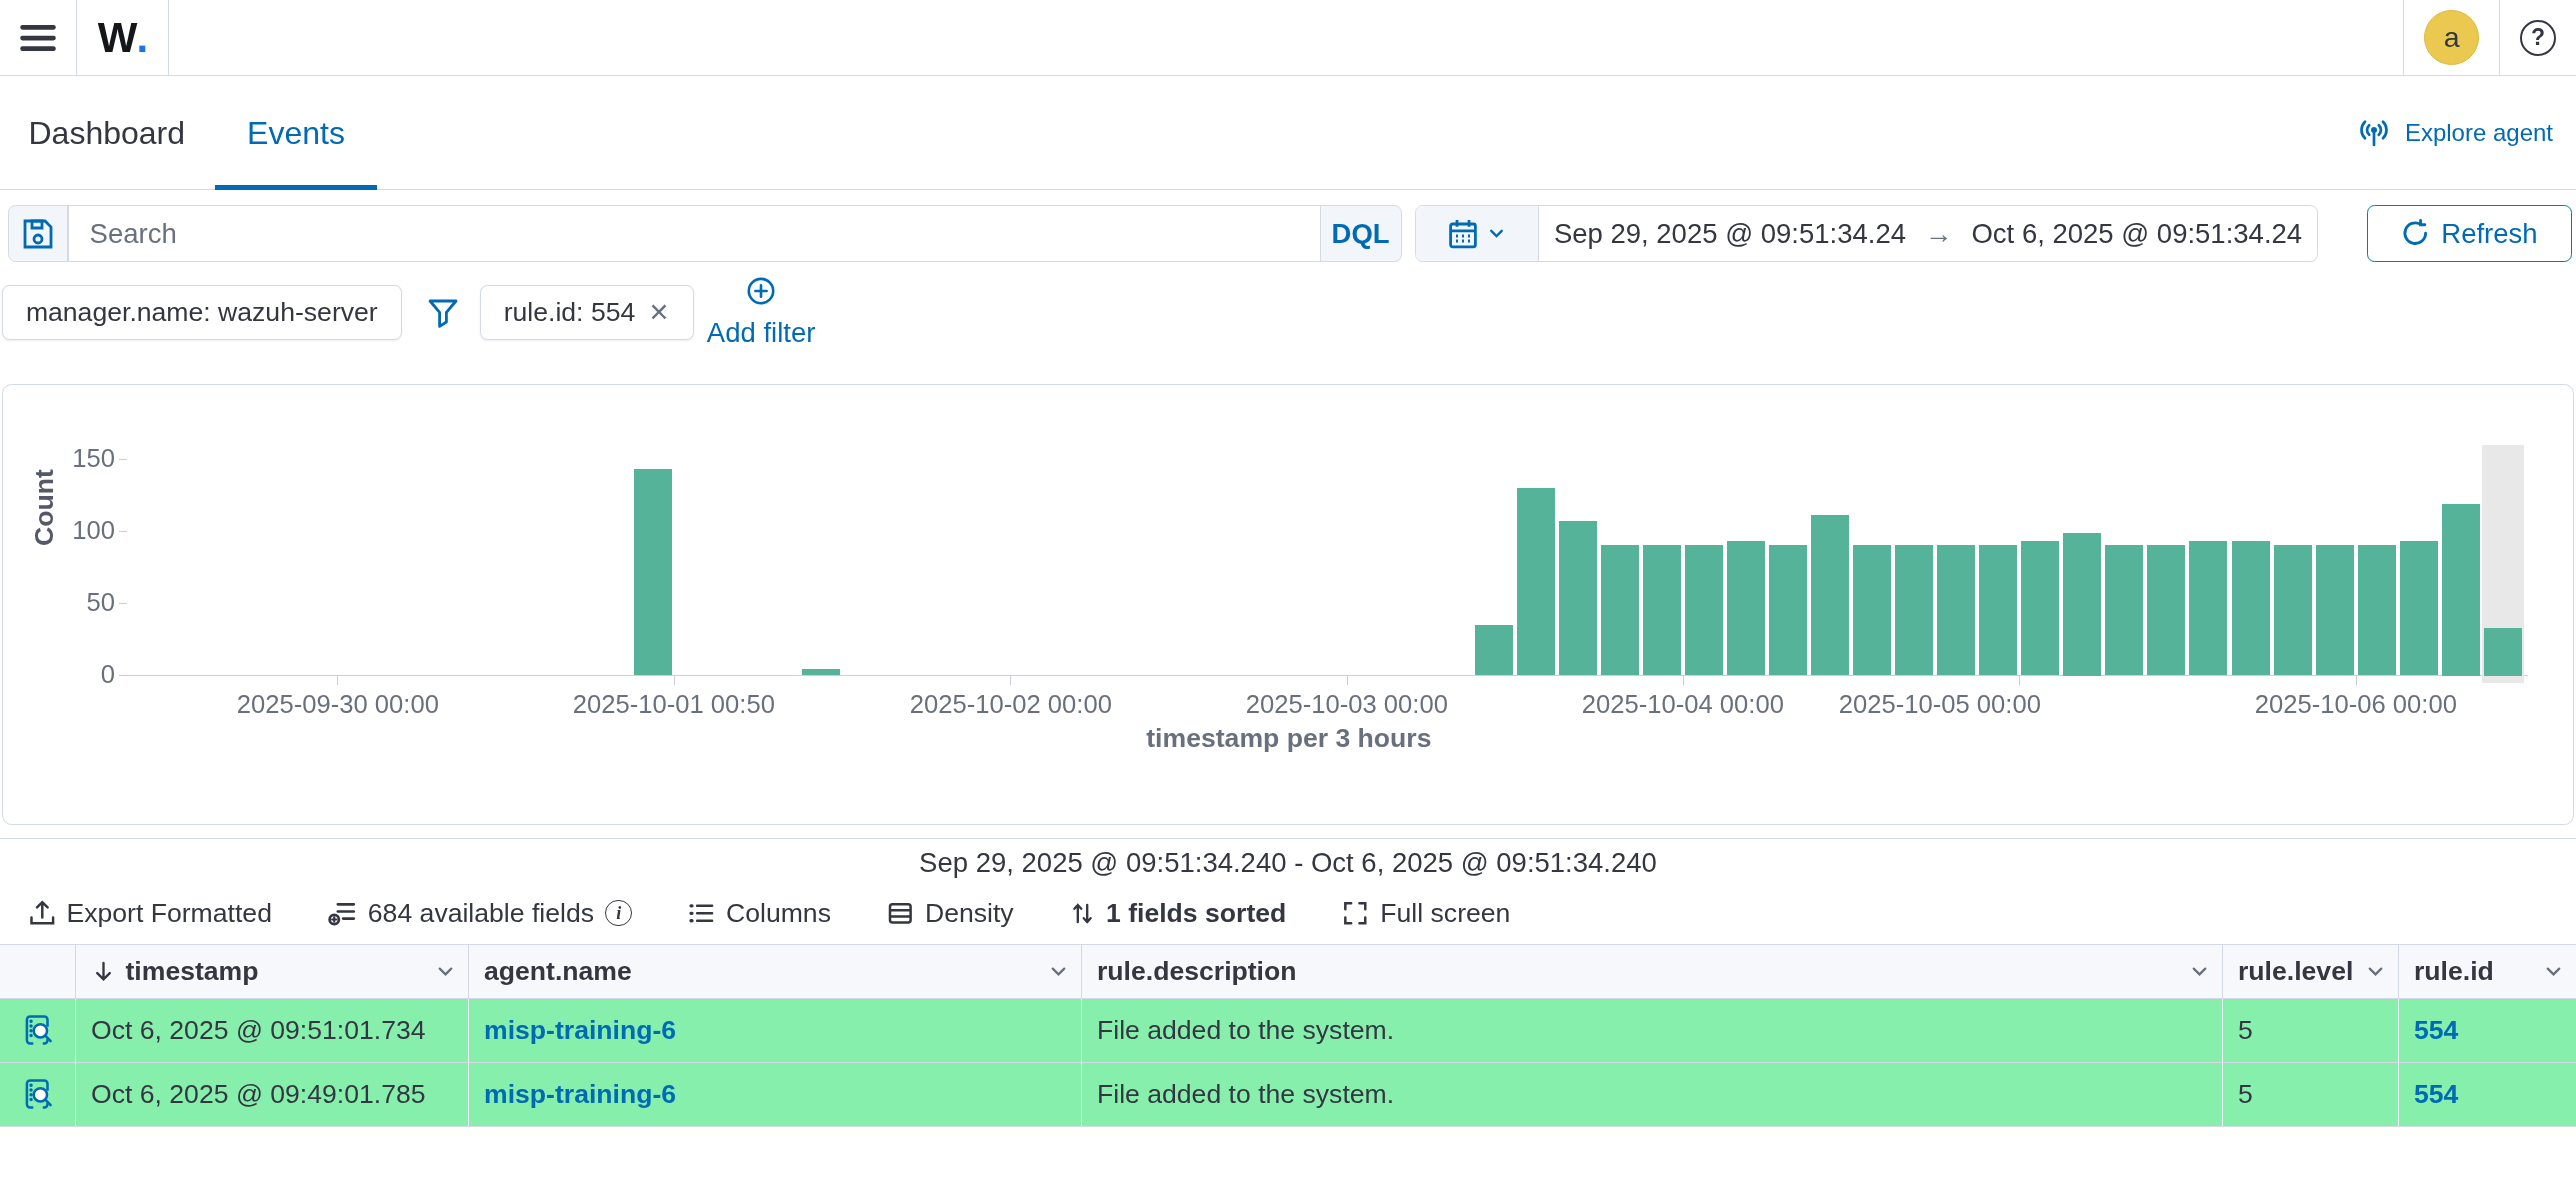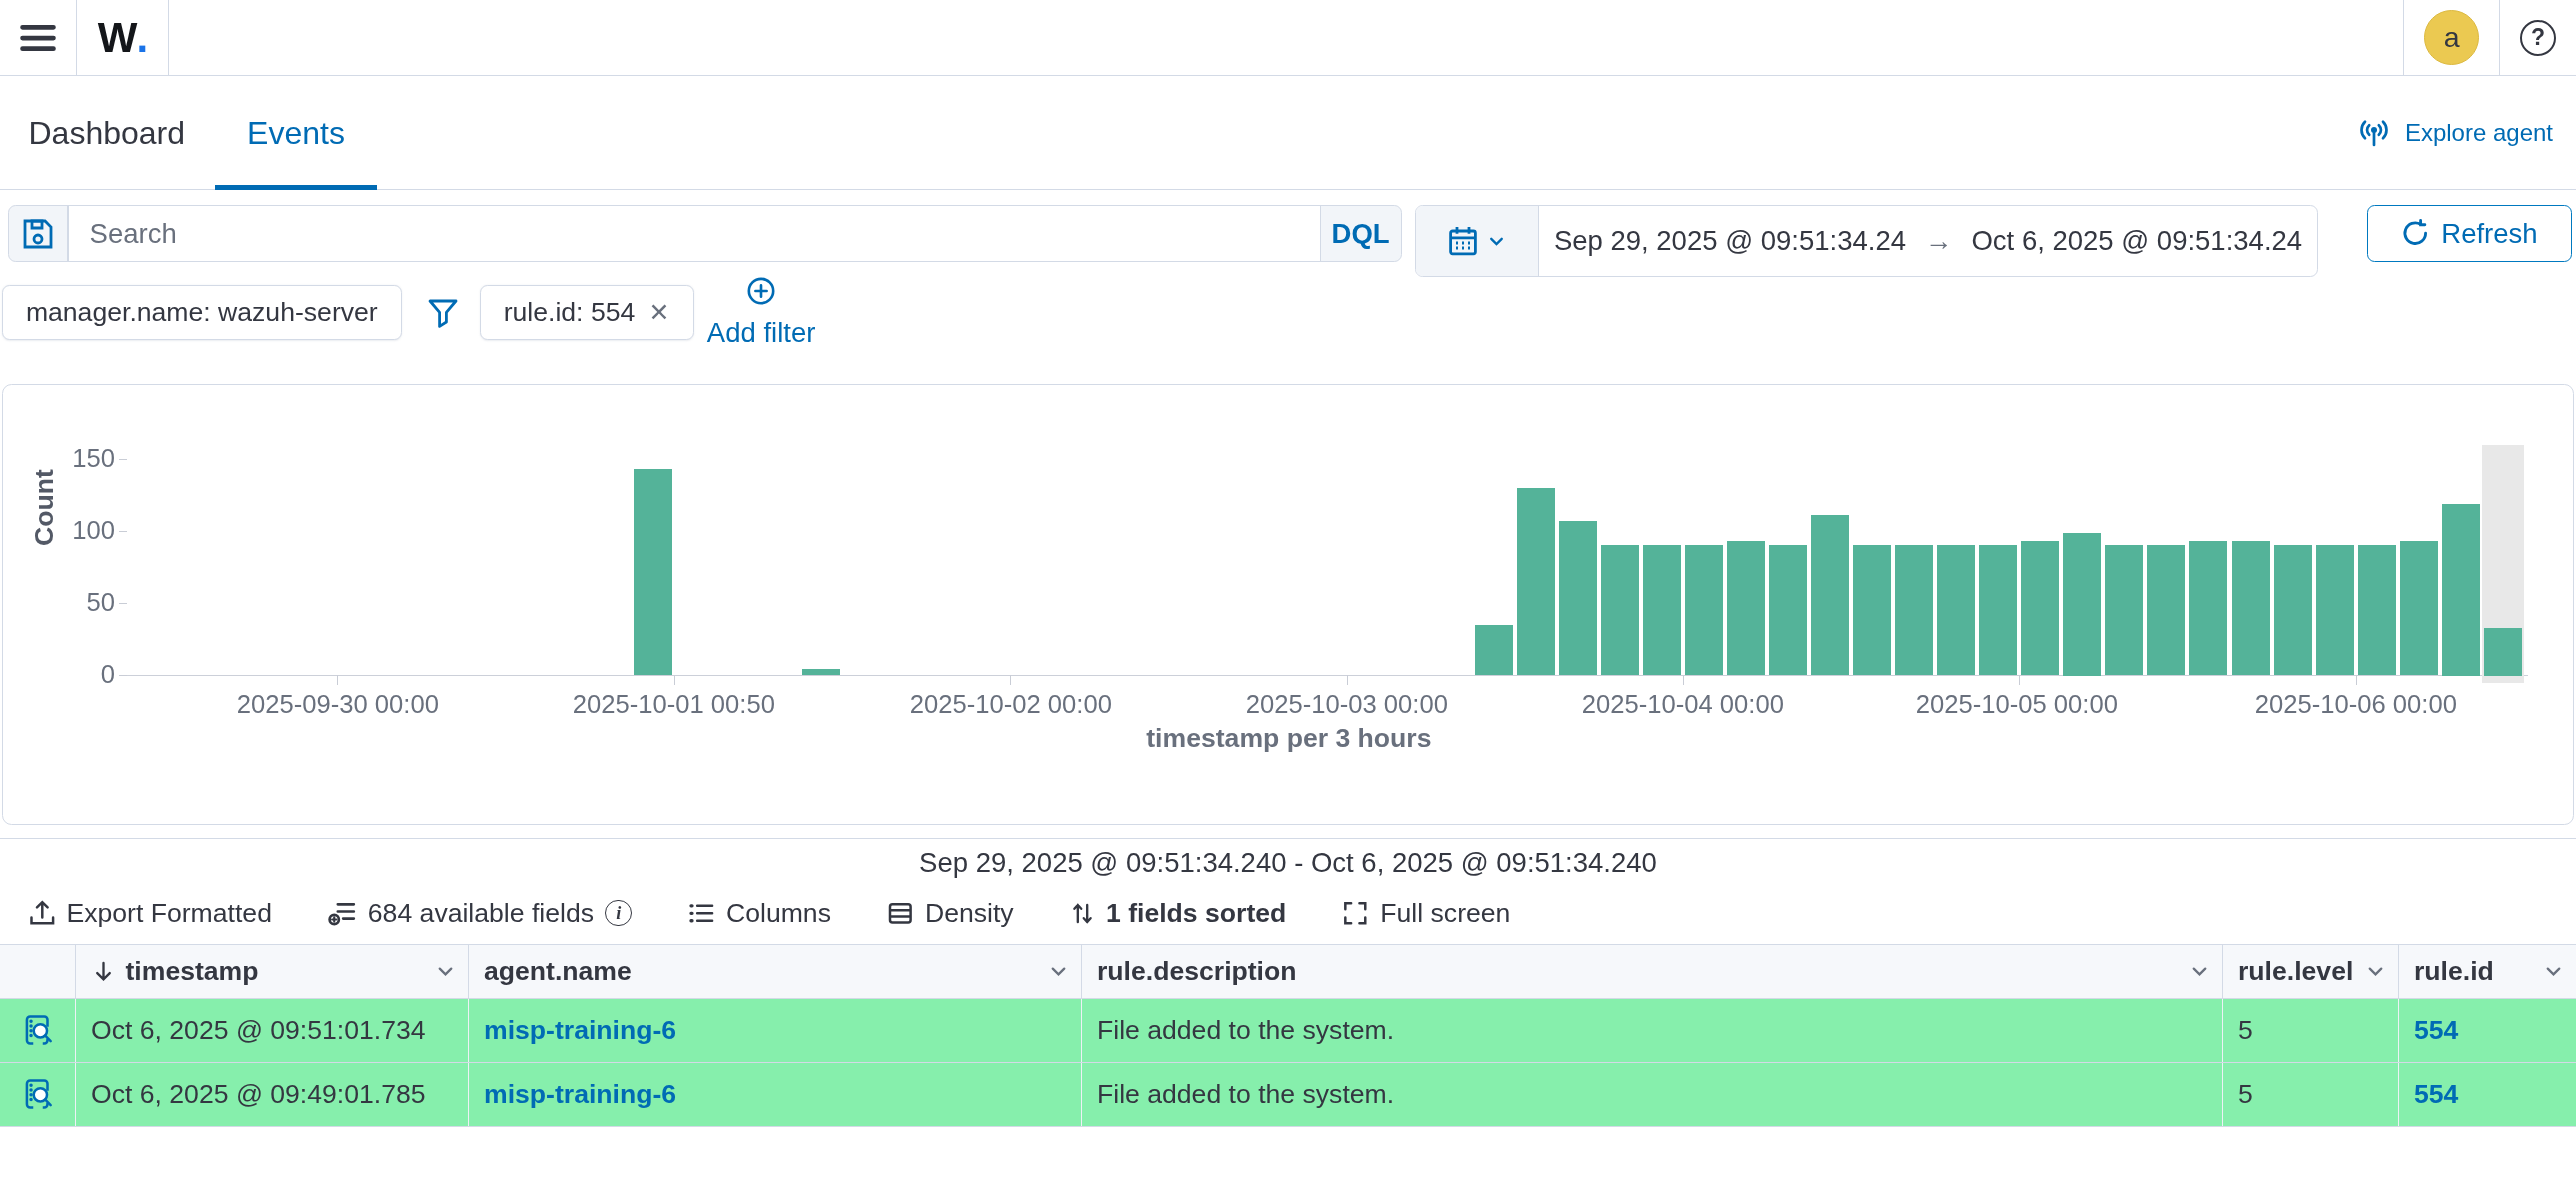--- a/index.html
+++ b/index.html
@@ -44,21 +44,21 @@
   
   .querybar { position:absolute; top:205px; left:7.6px; width:1394px; height:57px;
     display:flex; align-items:stretch; border:0.9px solid #d3dae6; border-radius:7.6px; background:#f2f5f9; overflow:hidden; }
   .save-btn { width:59px; display:flex; align-items:center; justify-content:center; cursor:pointer;
     border:none; background:transparent; border-right:0.9px solid #d3dae6; }
   .search-input { flex:1; border:0.9px solid #d3dae6; border-top:none; border-bottom:none;
     background:#fff; font-size:27.5px; padding:0 21px; color:#343741; outline:none; font-family:inherit; }
   .search-input::placeholder { color:#69707d; }
   .dql-btn { width:80px; display:flex; align-items:center; justify-content:center; border:none; background:transparent;
     color:#006bb4; font-size:27.5px; font-weight:bold; font-family:inherit; cursor:pointer; }
-  .datebar { position:absolute; top:205px; left:1415px; width:903px; height:72px;
+  .datebar { position:absolute; top:205px; left:1415px; width:903px; height:57px;
     display:flex; align-items:stretch; border:0.9px solid #d3dae6; border-radius:7.6px; background:#fff; overflow:hidden; }
   .cal-btn { width:123px; background:#f2f5f9; border:none; border-right:0.9px solid #d3dae6;
     display:flex; align-items:center; justify-content:center; gap:7.6px; cursor:pointer; color:#006bb4; }
   .date-range { flex:1; display:flex; align-items:center; justify-content:center; gap:19px; font-size:27.5px; color:#343741; cursor:pointer; }
   .refresh-btn { position:absolute; top:205px; left:2367px; width:205px; height:57px;
     border:1.9px solid #0079c0; border-radius:7.6px; background:#fff; color:#006bb4;
     display:flex; align-items:center; justify-content:center; gap:11.4px; font-size:27.5px; font-family:inherit; cursor:pointer; }
 
   
   .filterbar { position:absolute; top:285px; left:1.9px; height:55px; display:flex; align-items:center; }
@@ -229,21 +229,21 @@
         <div class="xtick-label" style="left: 183px;">2025-09-30 00:00</div>
         <div class="xtick-mark" style="left: 671px;"></div>
         <div class="xtick-label" style="left: 519px;">2025-10-01 00:50</div>
         <div class="xtick-mark" style="left: 1007px;"></div>
         <div class="xtick-label" style="left: 856px;">2025-10-02 00:00</div>
         <div class="xtick-mark" style="left: 1344px;"></div>
         <div class="xtick-label" style="left: 1192px;">2025-10-03 00:00</div>
         <div class="xtick-mark" style="left: 1680px;"></div>
         <div class="xtick-label" style="left: 1528px;">2025-10-04 00:00</div>
         <div class="xtick-mark" style="left: 2016px;"></div>
-        <div class="xtick-label" style="left: 1862px;">2025-10-05 00:00</div>
+        <div class="xtick-label" style="left: 1785px;">2025-10-05 00:00</div>
         <div class="xtick-mark" style="left: 2353px;"></div>
         <div class="xtick-label" style="left: 2201px;">2025-10-06 00:00</div>
         <div class="bar" style="left: 631px; width: 38px; top: 84px; height: 206px; background: rgb(84, 179, 153);"></div>
         <div class="bar" style="left: 799px; width: 38px; top: 284px; height: 5.8px; background: rgb(84, 179, 153);"></div>
         <div class="bar" style="left: 1472px; width: 38px; top: 240px; height: 50px; background: rgb(84, 179, 153);"></div>
         <div class="bar" style="left: 1514px; width: 38px; top: 103px; height: 187px; background: rgb(84, 179, 153);"></div>
         <div class="bar" style="left: 1556px; width: 38px; top: 136px; height: 154px; background: rgb(84, 179, 153);"></div>
         <div class="bar" style="left: 1598px; width: 38px; top: 160px; height: 130px; background: rgb(84, 179, 153);"></div>
         <div class="bar" style="left: 1640px; width: 38px; top: 160px; height: 130px; background: rgb(84, 179, 153);"></div>
         <div class="bar" style="left: 1682px; width: 38px; top: 160px; height: 130px; background: rgb(84, 179, 153);"></div>

